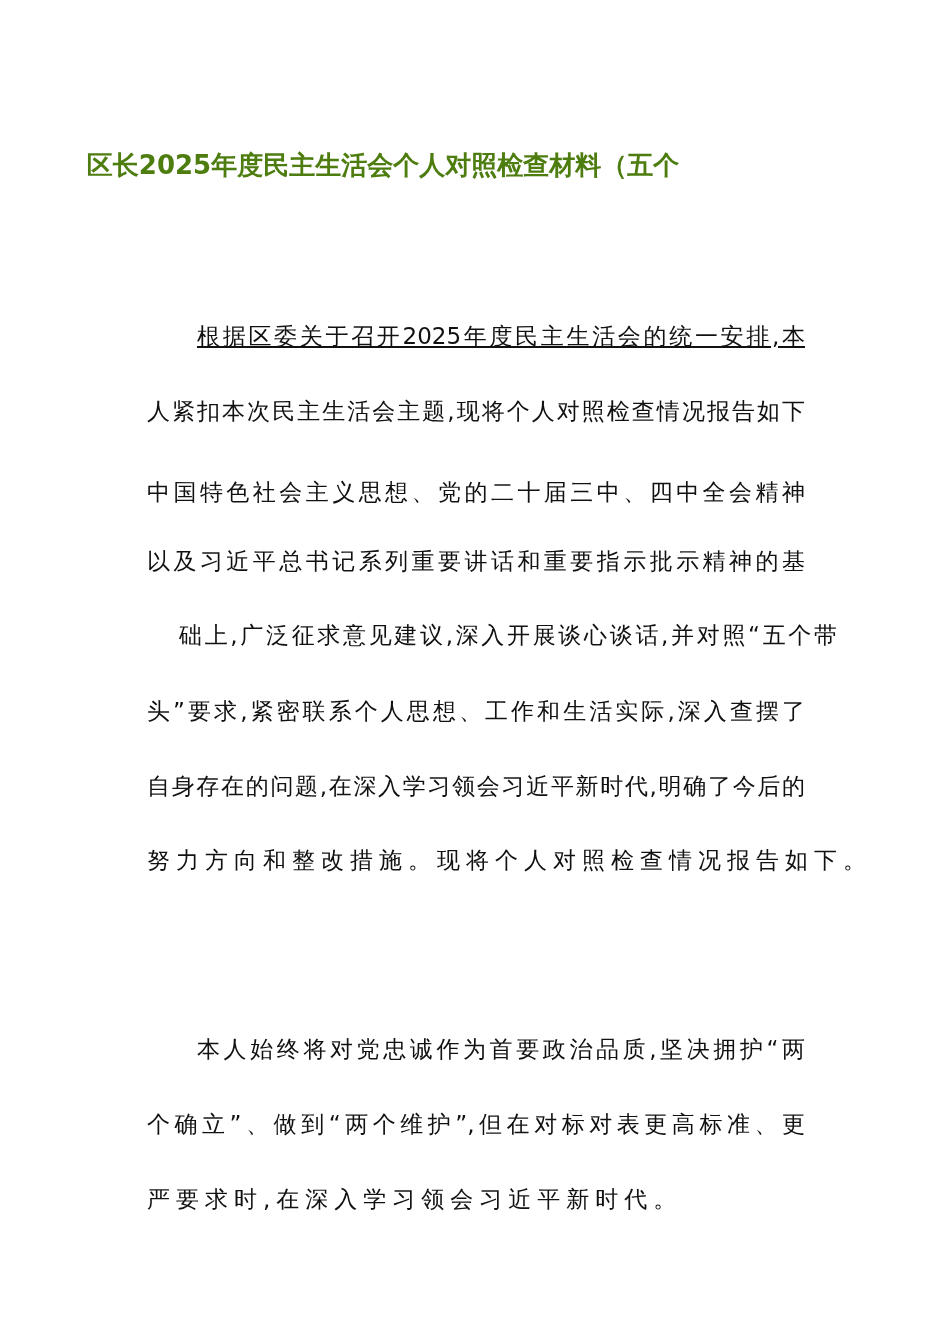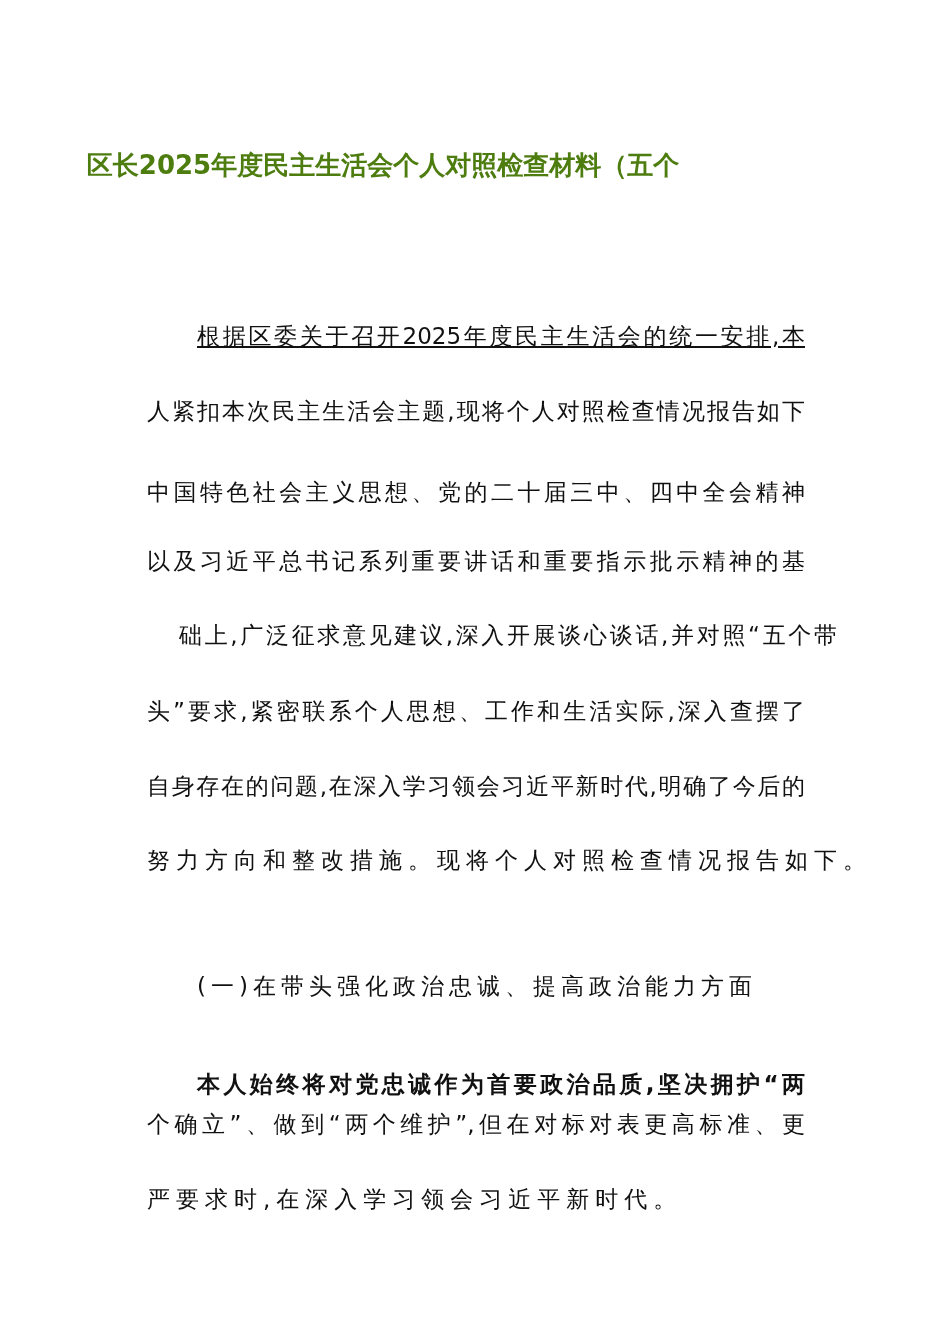--- a/index.html
+++ b/index.html
@@ -25,21 +25,20 @@
     <div class="line indent" style="top:321px;text-decoration:underline;">根据区委关于召开2025年度民主生活会的统一安排,本</div>
     <div class="line" style="top:396px;">人紧扣本次民主生活会主题,现将个人对照检查情况报告如下</div>
     <div class="line" style="top:471px;margin-top:6px;">中国特色社会主义思想、党的二十届三中、四中全会精神</div>
     <div class="line" style="top:546px;">以及习近平总书记系列重要讲话和重要指示批示精神的基</div>
     <div class="line" style="top:620px;margin-left:32px;">础上,广泛征求意见建议,深入开展谈心谈话,并对照“五个带</div>
     <div class="line" style="top:696px;">头”要求,紧密联系个人思想、工作和生活实际,深入查摆了</div>
     <div class="line" style="top:771px;">自身存在的问题,在深入学习领会习近平新时代,明确了今后的</div>
     <div class="line last" style="top:845px;">努力方向和整改措施。现将个人对照检查情况报告如下。</div>
   </div>
 
-  <div class="line indent heading" style="top:971px;">(一)在带头强化政治忠诚、提高政治能力方面</div>
 
   <div>
-    <div class="line indent" style="top:1069px;font-weight:bold;">本人始终将对党忠诚作为首要政治品质,坚决拥护“两</div>
+    <div class="line indent" style="top:1034px;">本人始终将对党忠诚作为首要政治品质,坚决拥护“两</div>
     <div class="line" style="top:1109px;">个确立”、做到“两个维护”,但在对标对表更高标准、更</div>
     <div class="line last" style="top:1184px;">严要求时,在深入学习领会习近平新时代。</div>
   </div>
 
 </div>
 
 </body></html>

